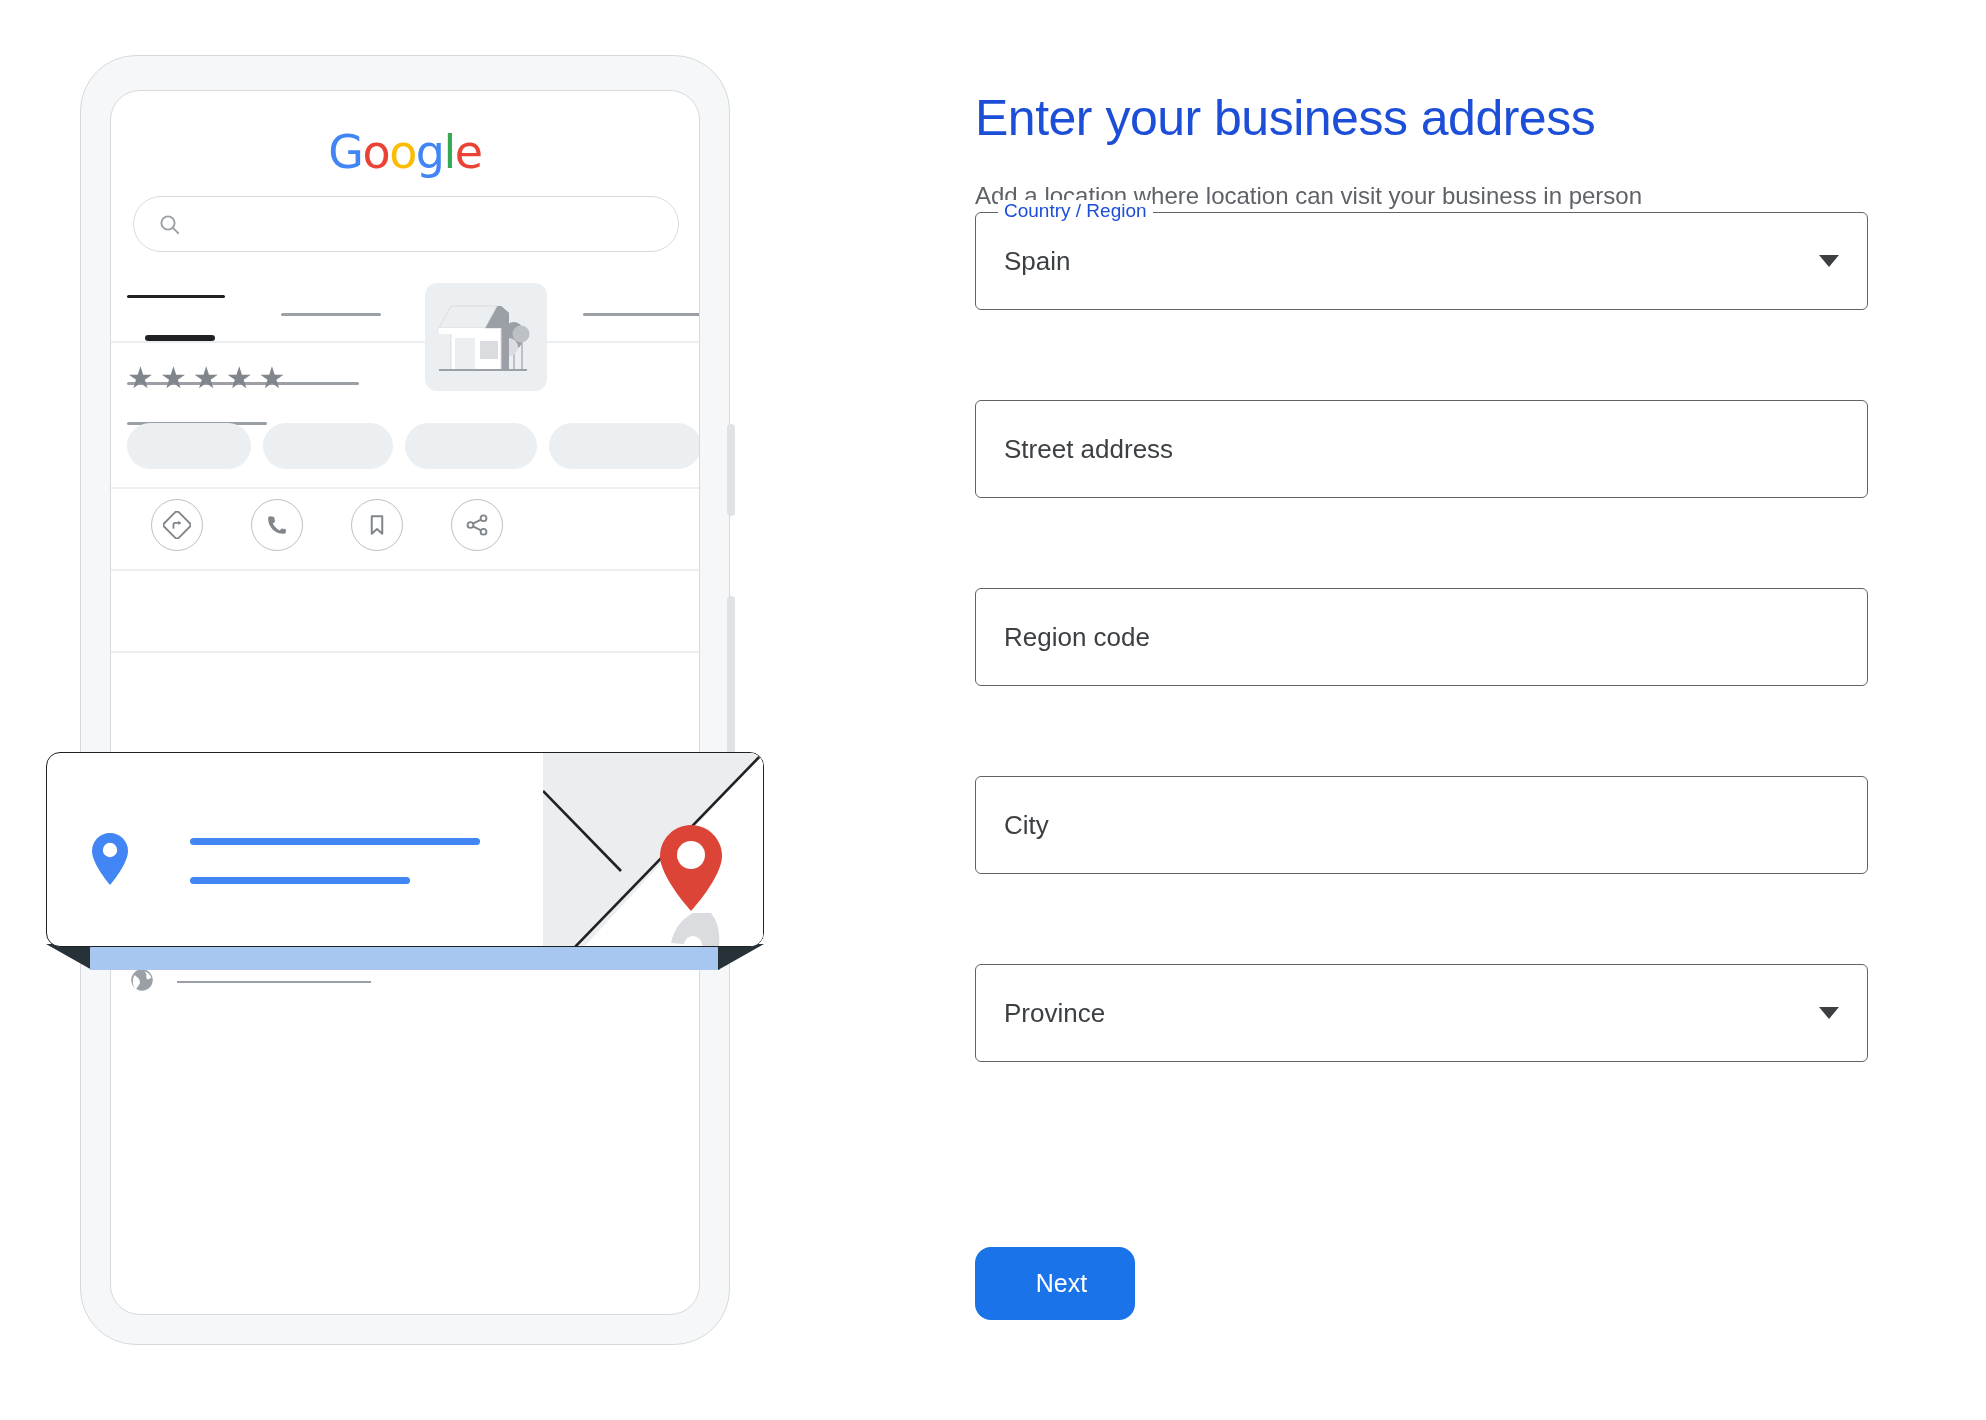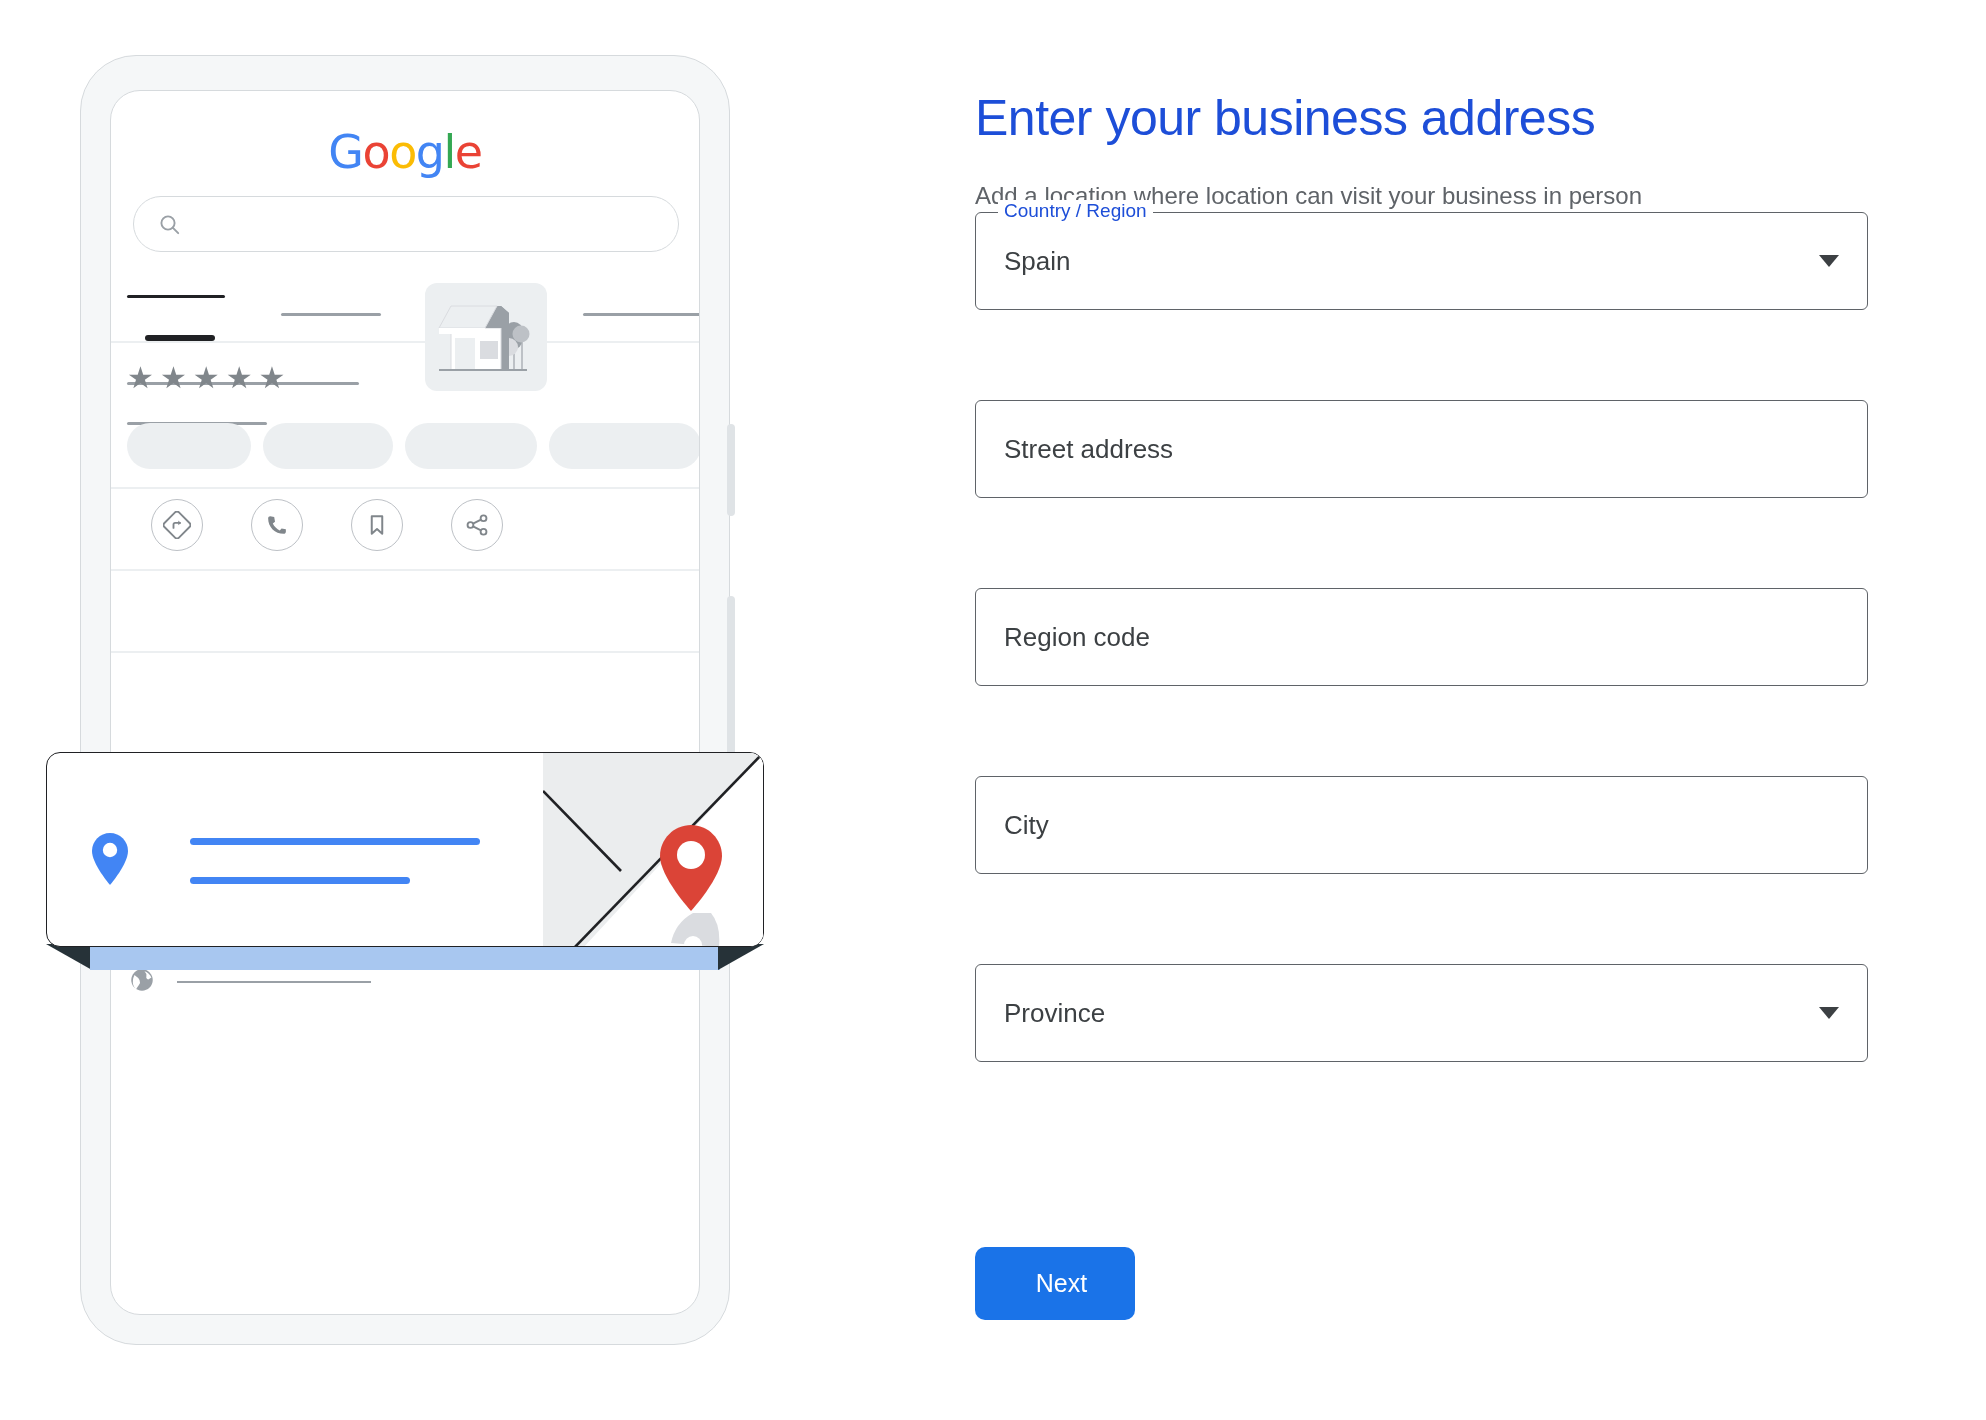--- a/index.html
+++ b/index.html
@@ -261,21 +261,21 @@
     border-left: 10px solid transparent;
     border-right: 10px solid transparent;
     border-top: 12px solid #3c4043;
   }
   .next-btn {
     position: absolute;
     left: 15px; top: 1247px;
     width: 160px; height: 73px;
     background: #1a73e8;
     border: none;
-    border-radius: 10px;
+    border-radius: 16px;
     color: #ffffff;
     font-family: "Liberation Sans", sans-serif;
     font-size: 25px;
     font-weight: 500;
     cursor: pointer;
     padding-left: 19px;
   }
 </style>
 </head>
 <body>

